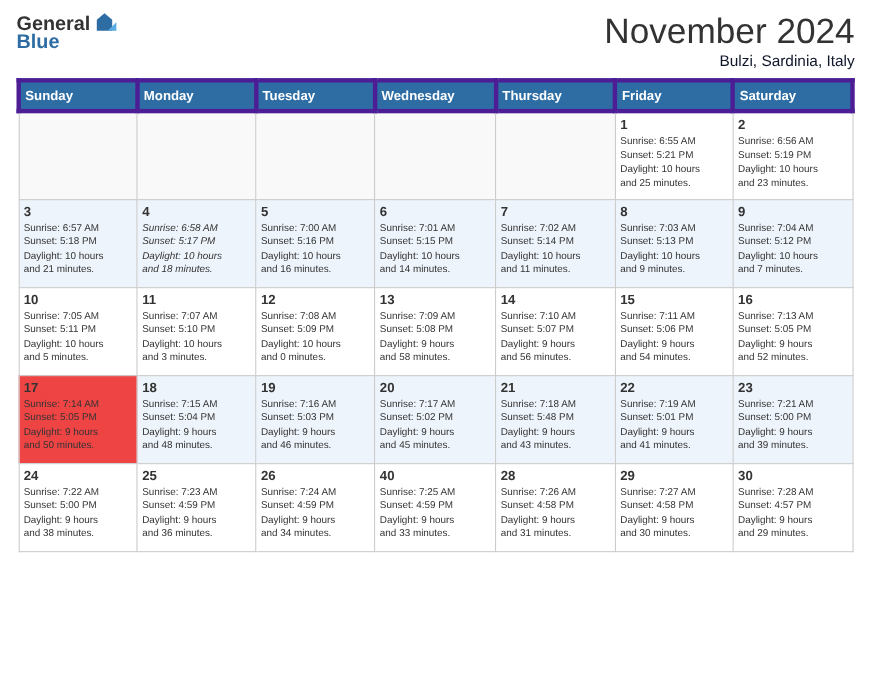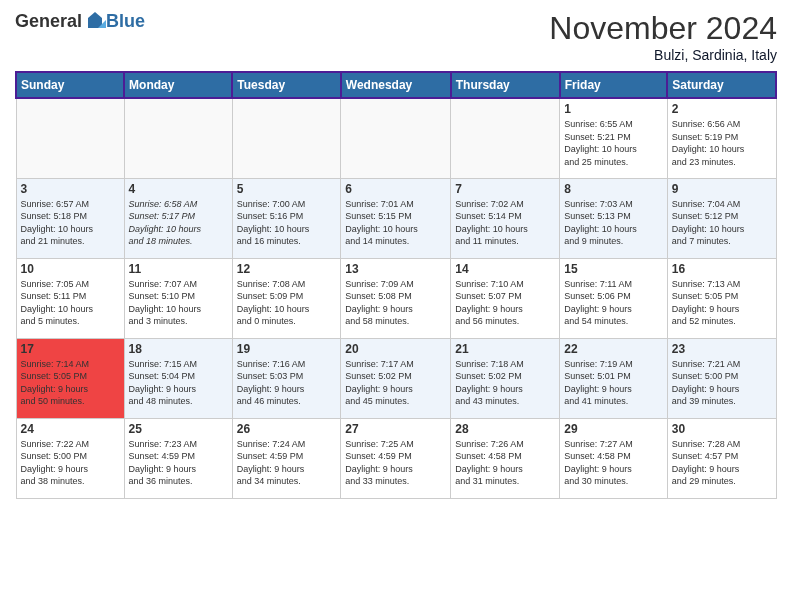--- a/index.html
+++ b/index.html
@@ -16,22 +16,22 @@
       padding: 10px 15px 15px 15px;
     }
     .header {
       display: flex;
       justify-content: space-between;
       align-items: flex-start;
       margin-bottom: 8px;
     }
     .logo-area {
       display: flex;
-      flex-direction: row;
-      align-items: flex-end;
+      flex-direction: column;
+      align-items: flex-start;
     }
     .logo-text {
       display: flex;
       align-items: center;
       font-size: 18px;
       font-weight: bold;
       color: #333;
     }
     .logo-general { color: #333; font-weight: bold; }
     .logo-icon {
@@ -56,21 +56,21 @@
       border-collapse: collapse;
       border: 1px solid #ccc;
     }
     .calendar th {
       background: #2e6da4;
       color: #fff;
       padding: 5px 4px;
       font-size: 12px;
       font-weight: bold;
       text-align: left;
-      border: 2px solid #4c1d95;
+      border: 4px solid #4c1d95;
     }
     .calendar td {
       border: 1px solid #ccc;
       vertical-align: top;
       padding: 3px 4px;
       width: 113px;
       height: 80px;
       background: #fff;
       font-size: 9.5px;
       color: #333;
@@ -274,21 +274,21 @@
           <td style="background: rgb(238, 244, 251);">
             <span class="day-number">20</span>
             <div class="day-info" style="white-space: pre-line;">Sunrise: 7:17 AM
 Sunset: 5:02 PM
 Daylight: 9 hours
 and 45 minutes.</div>
           </td>
           <td style="background: rgb(238, 244, 251);">
             <span class="day-number">21</span>
             <div class="day-info" style="white-space: pre-line;">Sunrise: 7:18 AM
-Sunset: 5:02 PM
+Sunset: 5:48 PM
 Daylight: 9 hours
 and 43 minutes.</div>
           </td>
           <td style="background: rgb(238, 244, 251);">
             <span class="day-number">22</span>
             <div class="day-info" style="white-space: pre-line;">Sunrise: 7:19 AM
 Sunset: 5:01 PM
 Daylight: 9 hours
 and 41 minutes.</div>
           </td>
@@ -316,21 +316,21 @@
 and 36 minutes.</div>
           </td>
           <td style="background: rgb(255, 255, 255);">
             <span class="day-number">26</span>
             <div class="day-info" style="white-space: pre-line;">Sunrise: 7:24 AM
 Sunset: 4:59 PM
 Daylight: 9 hours
 and 34 minutes.</div>
           </td>
           <td style="background: rgb(255, 255, 255);">
-            <span class="day-number">27</span>
+            <span class="day-number">40</span>
             <div class="day-info" style="white-space: pre-line;">Sunrise: 7:25 AM
 Sunset: 4:59 PM
 Daylight: 9 hours
 and 33 minutes.</div>
           </td>
           <td style="background: rgb(255, 255, 255);">
             <span class="day-number">28</span>
             <div class="day-info" style="white-space: pre-line;">Sunrise: 7:26 AM
 Sunset: 4:58 PM
 Daylight: 9 hours

